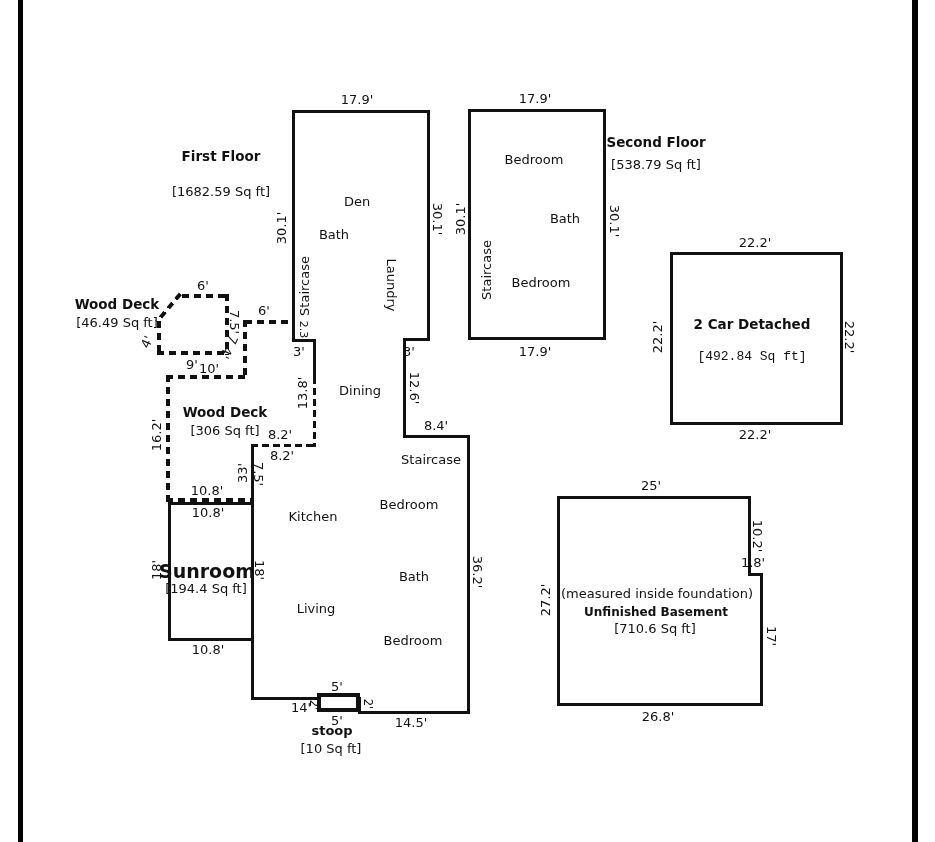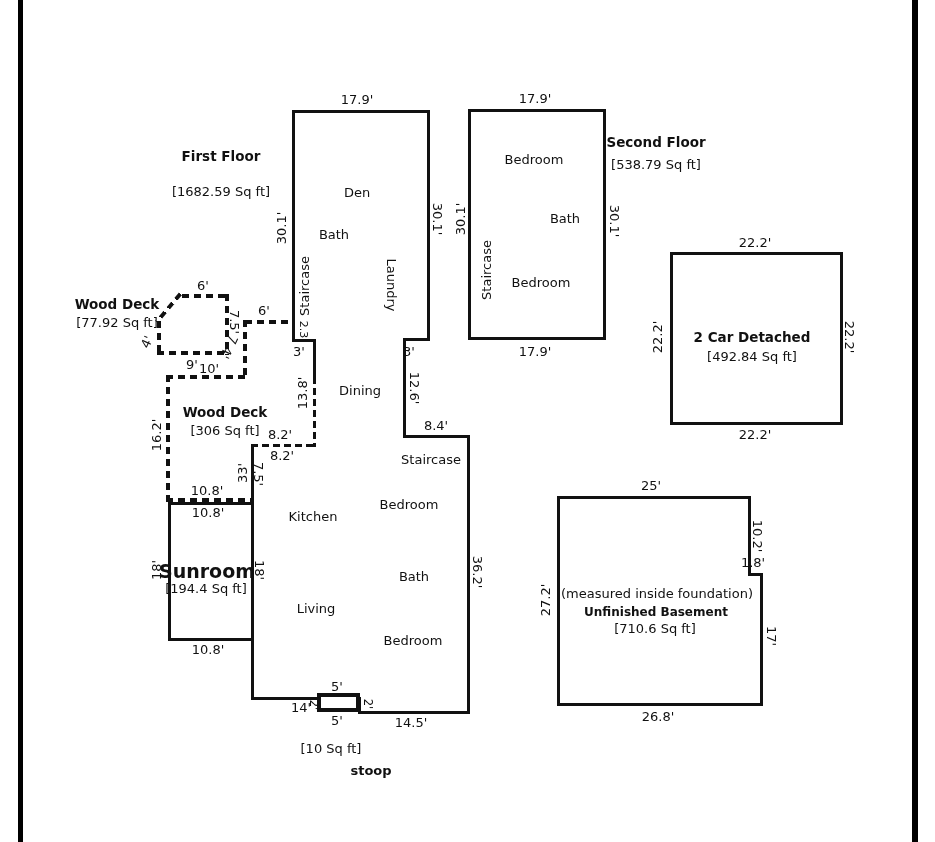--- a/index.html
+++ b/index.html
@@ -70,21 +70,21 @@
   <div class="w" style="left:748px;top:573px;width:15px;height:3px;"></div>
   <div class="w" style="left:760px;top:573px;width:3px;height:133px;"></div>
   <div class="w" style="left:557px;top:703px;width:206px;height:3px;"></div>
   <div class="w" style="left:557px;top:496px;width:3px;height:210px;"></div>
 
   <span class="lbl" style="left:357px;top:99px;">17.9'</span>
   <span class="lbl b" style="left:221px;top:157px;font-size:13.5px;">First Floor</span>
   <span class="lbl" style="left:221px;top:175px;margin-top:16px;">[1682.59 Sq ft]</span>
   <span class="lbl ccw" style="left:281px;top:228px;">30.1'</span>
   <span class="lbl cw" style="left:437px;top:219px;">30.1'</span>
-  <span class="lbl" style="left:357px;top:192px;">Den</span>
+  <span class="lbl" style="left:357px;top:201px;">Den</span>
   <span class="lbl" style="left:334px;top:234px;">Bath</span>
   <span class="lbl ccw" style="left:304px;top:286px;">Staircase</span>
   <span class="lbl cw" style="left:391px;top:285px;">Laundry</span>
   <span class="lbl cw" style="left:303px;top:331px;font-size:11px;">2.3'</span>
   <span class="lbl" style="left:299px;top:351px;">3'</span>
   <span class="lbl" style="left:409px;top:351px;">3'</span>
   <span class="lbl cw" style="left:414px;top:388px;">12.6'</span>
   <span class="lbl ccw" style="left:302px;top:393px;">13.8'</span>
   <span class="lbl" style="left:360px;top:390px;">Dining</span>
   <span class="lbl" style="left:436px;top:425px;">8.4'</span>
@@ -99,25 +99,25 @@
   <span class="lbl" style="left:316px;top:608px;">Living</span>
   <span class="lbl" style="left:413px;top:640px;">Bedroom</span>
   <span class="lbl cw" style="left:477px;top:572px;">36.2'</span>
   <span class="lbl cw" style="left:259px;top:570px;">18'</span>
   <span class="lbl" style="left:301px;top:707px;">14'</span>
   <span class="lbl cw" style="left:313px;top:705px;font-size:11.5px;">2'</span>
   <span class="lbl cw" style="left:367px;top:704px;font-size:11.5px;">2'</span>
   <span class="lbl" style="left:411px;top:722px;">14.5'</span>
   <span class="lbl" style="left:337px;top:686px;">5'</span>
   <span class="lbl" style="left:337px;top:720px;">5'</span>
-  <span class="lbl b" style="left:332px;top:770px;margin-left:39px;">stoop</span>
+  <span class="lbl b" style="left:332px;top:730px;">stoop</span>
   <span class="lbl" style="left:331px;top:748px;">[10 Sq ft]</span>
 
   <span class="lbl b" style="left:117px;top:305px;font-size:13.5px;">Wood Deck</span>
-  <span class="lbl" style="left:117px;top:322px;">[77.92 Sq ft]</span>
+  <span class="lbl" style="left:117px;top:322px;">[46.49 Sq ft]</span>
   <span class="lbl" style="left:203px;top:285px;">6'</span>
   <span class="lbl" style="left:147px;top:342px;transform:translate(-50%,-50%) rotate(-65deg);">4'</span>
   <span class="lbl" style="left:192px;top:364px;">9'</span>
   <span class="lbl cw" style="left:234px;top:322px;">7.5'</span>
   <span class="lbl" style="left:229px;top:347px;transform:translate(-50%,-50%) rotate(115deg);">7.4'</span>
   <span class="lbl" style="left:264px;top:310px;">6'</span>
 
   <span class="lbl b" style="left:225px;top:413px;font-size:13.5px;">Wood Deck</span>
   <span class="lbl" style="left:225px;top:430px;">[306 Sq ft]</span>
   <span class="lbl" style="left:209px;top:368px;">10'</span>
@@ -138,22 +138,22 @@
   <span class="lbl" style="left:656px;top:164px;">[538.79 Sq ft]</span>
   <span class="lbl" style="left:534px;top:159px;">Bedroom</span>
   <span class="lbl" style="left:565px;top:218px;">Bath</span>
   <span class="lbl ccw" style="left:486px;top:270px;">Staircase</span>
   <span class="lbl" style="left:541px;top:282px;">Bedroom</span>
 
   <span class="lbl" style="left:755px;top:242px;">22.2'</span>
   <span class="lbl" style="left:755px;top:434px;">22.2'</span>
   <span class="lbl ccw" style="left:657px;top:337px;">22.2'</span>
   <span class="lbl cw" style="left:849px;top:337px;">22.2'</span>
-  <span class="lbl b" style="left:752px;top:338px;font-size:13.5px;">2 Car Detached</span>
-  <span class="lbl" style="left:752px;top:356px;">[492.84 Sq ft]</span>
+  <span class="lbl b" style="left:752px;top:325px;font-size:13.5px;">2 Car Detached</span>
+  <span class="lbl" style="left:752px;top:356px;font-family:Liberation Mono, monospace;">[492.84 Sq ft]</span>
 
   <span class="lbl" style="left:651px;top:485px;">25'</span>
   <span class="lbl ccw" style="left:545px;top:600px;">27.2'</span>
   <span class="lbl cw" style="left:757px;top:536px;">10.2'</span>
   <span class="lbl" style="left:753px;top:562px;">1.8'</span>
   <span class="lbl cw" style="left:771px;top:636px;">17'</span>
   <span class="lbl" style="left:658px;top:716px;">26.8'</span>
   <span class="lbl" style="left:657px;top:593px;">(measured inside foundation)</span>
   <span class="lbl b" style="left:656px;top:612px;font-size:12px;">Unfinished Basement</span>
   <span class="lbl" style="left:655px;top:628px;">[710.6 Sq ft]</span>

